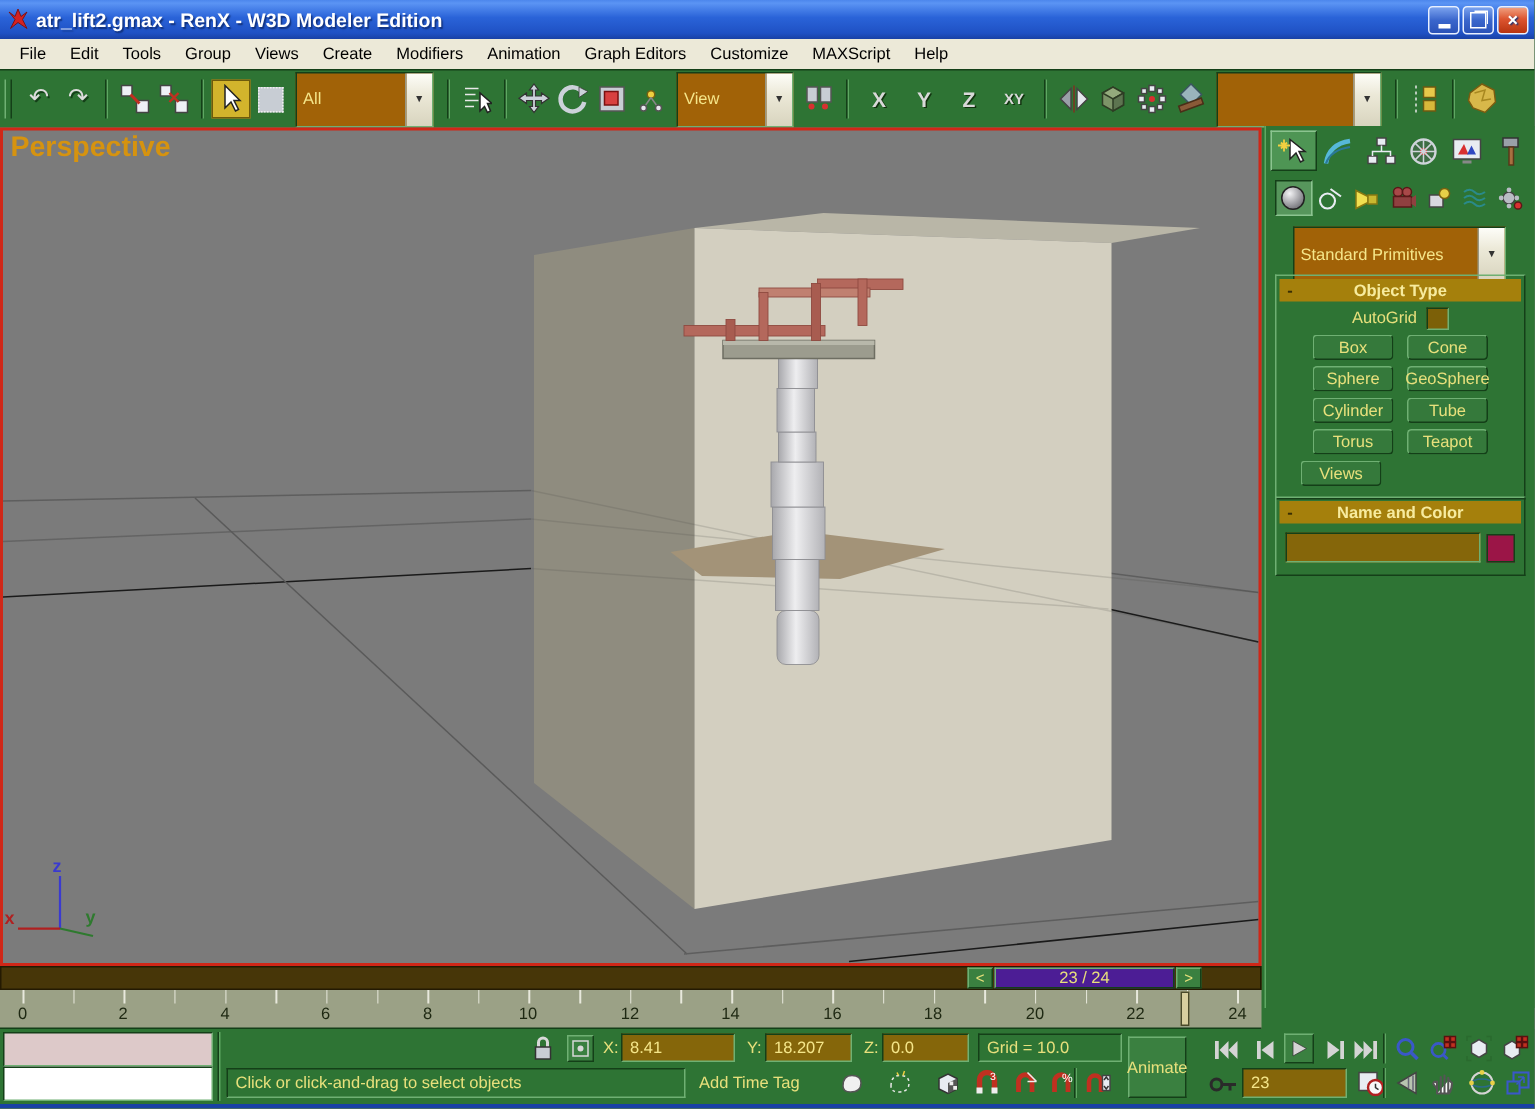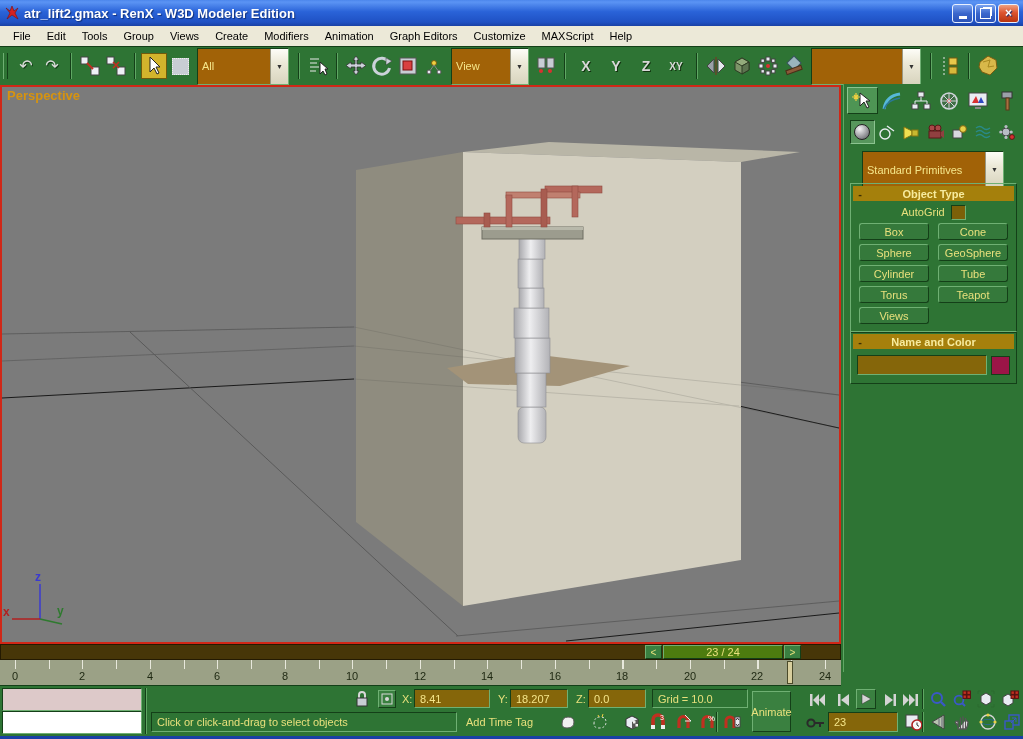--- a/index.html
+++ b/index.html
@@ -37,21 +37,21 @@
     color:#d9d9d9;font-weight:bold;font-size:14px;text-shadow:1px 1px 0 #12320f;flex:none;}
   .dd{height:37px;background:#a16207;border:1px solid;border-color:#143f18 #6fb073 #6fb073 #143f18;
     color:#f5e68a;display:flex;align-items:center;box-sizing:border-box;flex:none;}
   .dd-text{flex:1;padding:0 4px;white-space:nowrap;overflow:hidden;}
   .dd-arrow{width:17px;height:100%;background:linear-gradient(#fdfdf8,#ece9d8 40%,#d8d4be);
     border-left:1px solid #9a9782;color:#333;display:flex;align-items:center;justify-content:center;font-size:7px;}
 
   
   .viewport{position:absolute;left:0;top:85px;width:841px;height:559px;box-sizing:border-box;
     border:2px solid #d02717;background:#7b7b7b;}
-  .vp-label{position:absolute;left:5px;top:1px;color:#d6930f;font-weight:bold;font-size:13px;}
+  .vp-label{position:absolute;left:5px;top:1px;color:#d6930f;font-weight:bold;font-size:19px;}
   .viewport svg{position:absolute;left:0;top:0;}
 
   
   .cmdpanel{position:absolute;left:843px;top:84px;width:180px;height:588px;background:#2e7434;
     border-left:1px solid #5fa763;}
   .cp-tabs{position:absolute;left:3px;top:3px;width:174px;height:27px;display:flex;}
   .cp-tab{flex:1;display:flex;align-items:center;justify-content:center;}
   .cp-tab.active{background:#4e9554;border:1px solid;border-color:#8cc490 #143f18 #143f18 #8cc490;box-sizing:border-box;}
   .cp-cats{position:absolute;left:6px;top:36px;width:168px;height:24px;display:flex;gap:1px;}
   .cp-cat{flex:1;display:flex;align-items:center;justify-content:center;}
@@ -59,34 +59,34 @@
   .cp-dd{position:absolute;left:18px;top:67px;width:142px;}
   .rollout{position:absolute;left:6px;width:167px;border:1px solid;border-color:#6fb073 #143f18 #143f18 #6fb073;
     box-sizing:border-box;}
   .ro-head{height:15px;margin:2px;background:#a5800c;color:#f7eb9e;display:flex;align-items:center;
     font-weight:bold;}
   .ro-minus{width:14px;text-align:center;color:#3a2e04;}
   .ro-title{flex:1;text-align:center;padding-right:14px;}
   .autogrid-row{display:flex;align-items:center;justify-content:center;gap:6px;height:18px;color:#e8e07c;}
   .checkbox{width:13px;height:13px;background:#7c6008;border:1px solid;border-color:#143f18 #6fb073 #6fb073 #143f18;}
   .ot-grid{display:flex;flex-wrap:wrap;justify-content:center;gap:4px 9px;padding:2px 6px 8px;}
-  .cpbtn{width:70px;height:17px;background:#35793b;border:1px solid;border-color:#6fb073 #143f18 #143f18 #6fb073;
+  .cpbtn{width:54px;height:17px;background:#35793b;border:1px solid;border-color:#6fb073 #143f18 #143f18 #6fb073;
     border-radius:3px;color:#e8e07c;display:flex;align-items:center;justify-content:center;box-sizing:border-box;}
   .cpbtn.lastrow{margin-right:79px;}
   .nc-row{display:flex;align-items:center;gap:4px;padding:4px 6px 8px;}
   .nc-field{flex:1;height:18px;background:#85660a;border:1px solid;border-color:#143f18 #6fb073 #6fb073 #143f18;}
   .nc-swatch{width:17px;height:17px;background:#9b1547;border:1px solid #143f18;}
 
   
   .timeslider{position:absolute;left:0;top:644px;width:841px;height:16px;background:#473608;
     border:1px solid #241a02;box-sizing:border-box;}
   .ts-handle{position:absolute;left:645px;top:645px;width:156px;height:14px;display:flex;}
   .ts-btn{width:17px;background:#3a8040;border:1px solid;border-color:#6fb073 #143f18 #143f18 #6fb073;
     color:#e8e07c;display:flex;align-items:center;justify-content:center;box-sizing:border-box;font-size:10px;}
-  .ts-mid{flex:1;background:#4d7c0f;border:1px solid;border-color:#6fb073 #143f18 #143f18 #6fb073;
+  .ts-mid{flex:1;background:#4c1d95;border:1px solid;border-color:#6fb073 #143f18 #143f18 #6fb073;
     color:#e8e07c;display:flex;align-items:center;justify-content:center;box-sizing:border-box;margin:0 1px;}
   .trackbar{position:absolute;left:0;top:660px;width:841px;height:26px;background:#9ba186;
     border-bottom:1px solid #143f18;box-sizing:border-box;}
   .tick-strip{position:absolute;left:0;top:0;width:100%;height:9px;
     background:repeating-linear-gradient(to right,rgba(245,245,235,.85) 0 1px,transparent 1px 33.75px);
     background-position:15px 0;}
   .ruler-num{position:absolute;top:10px;transform:translateX(-50%);color:#1e2812;}
   .frame-marker{position:absolute;left:787px;top:1px;width:6px;height:23px;background:#d8cf9e;
     border:1px solid #4a4a2a;box-sizing:border-box;}
 

